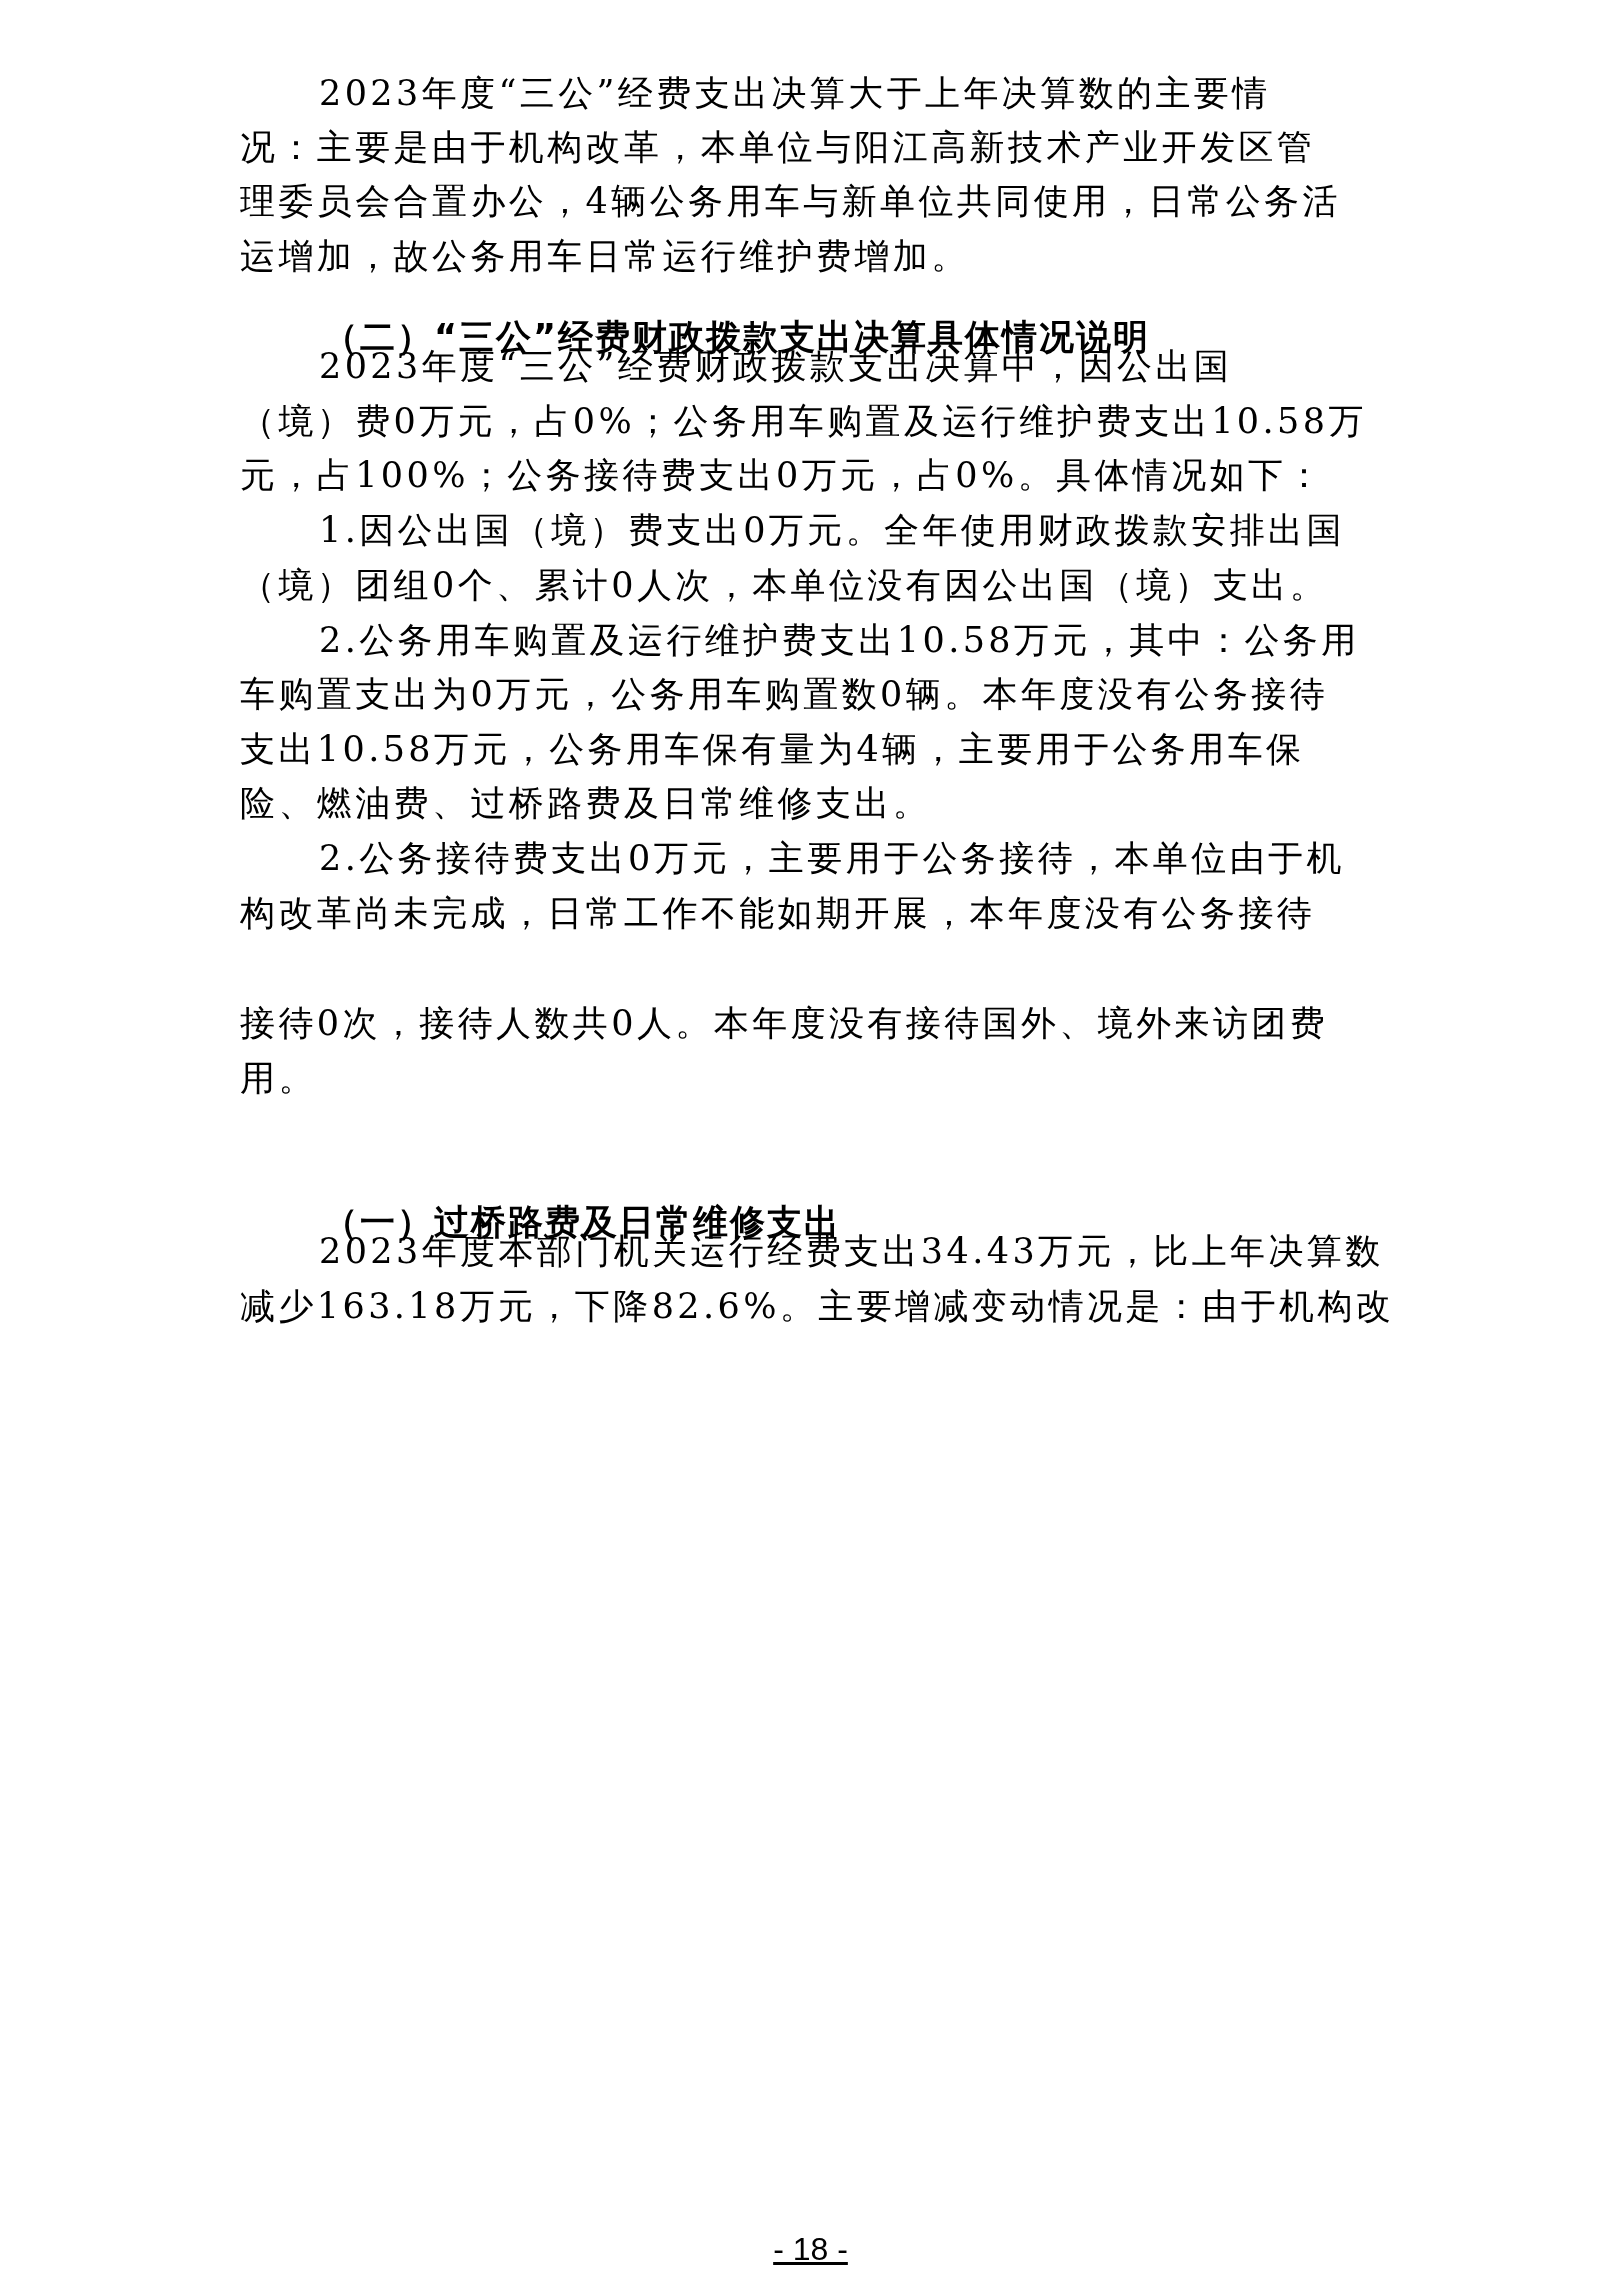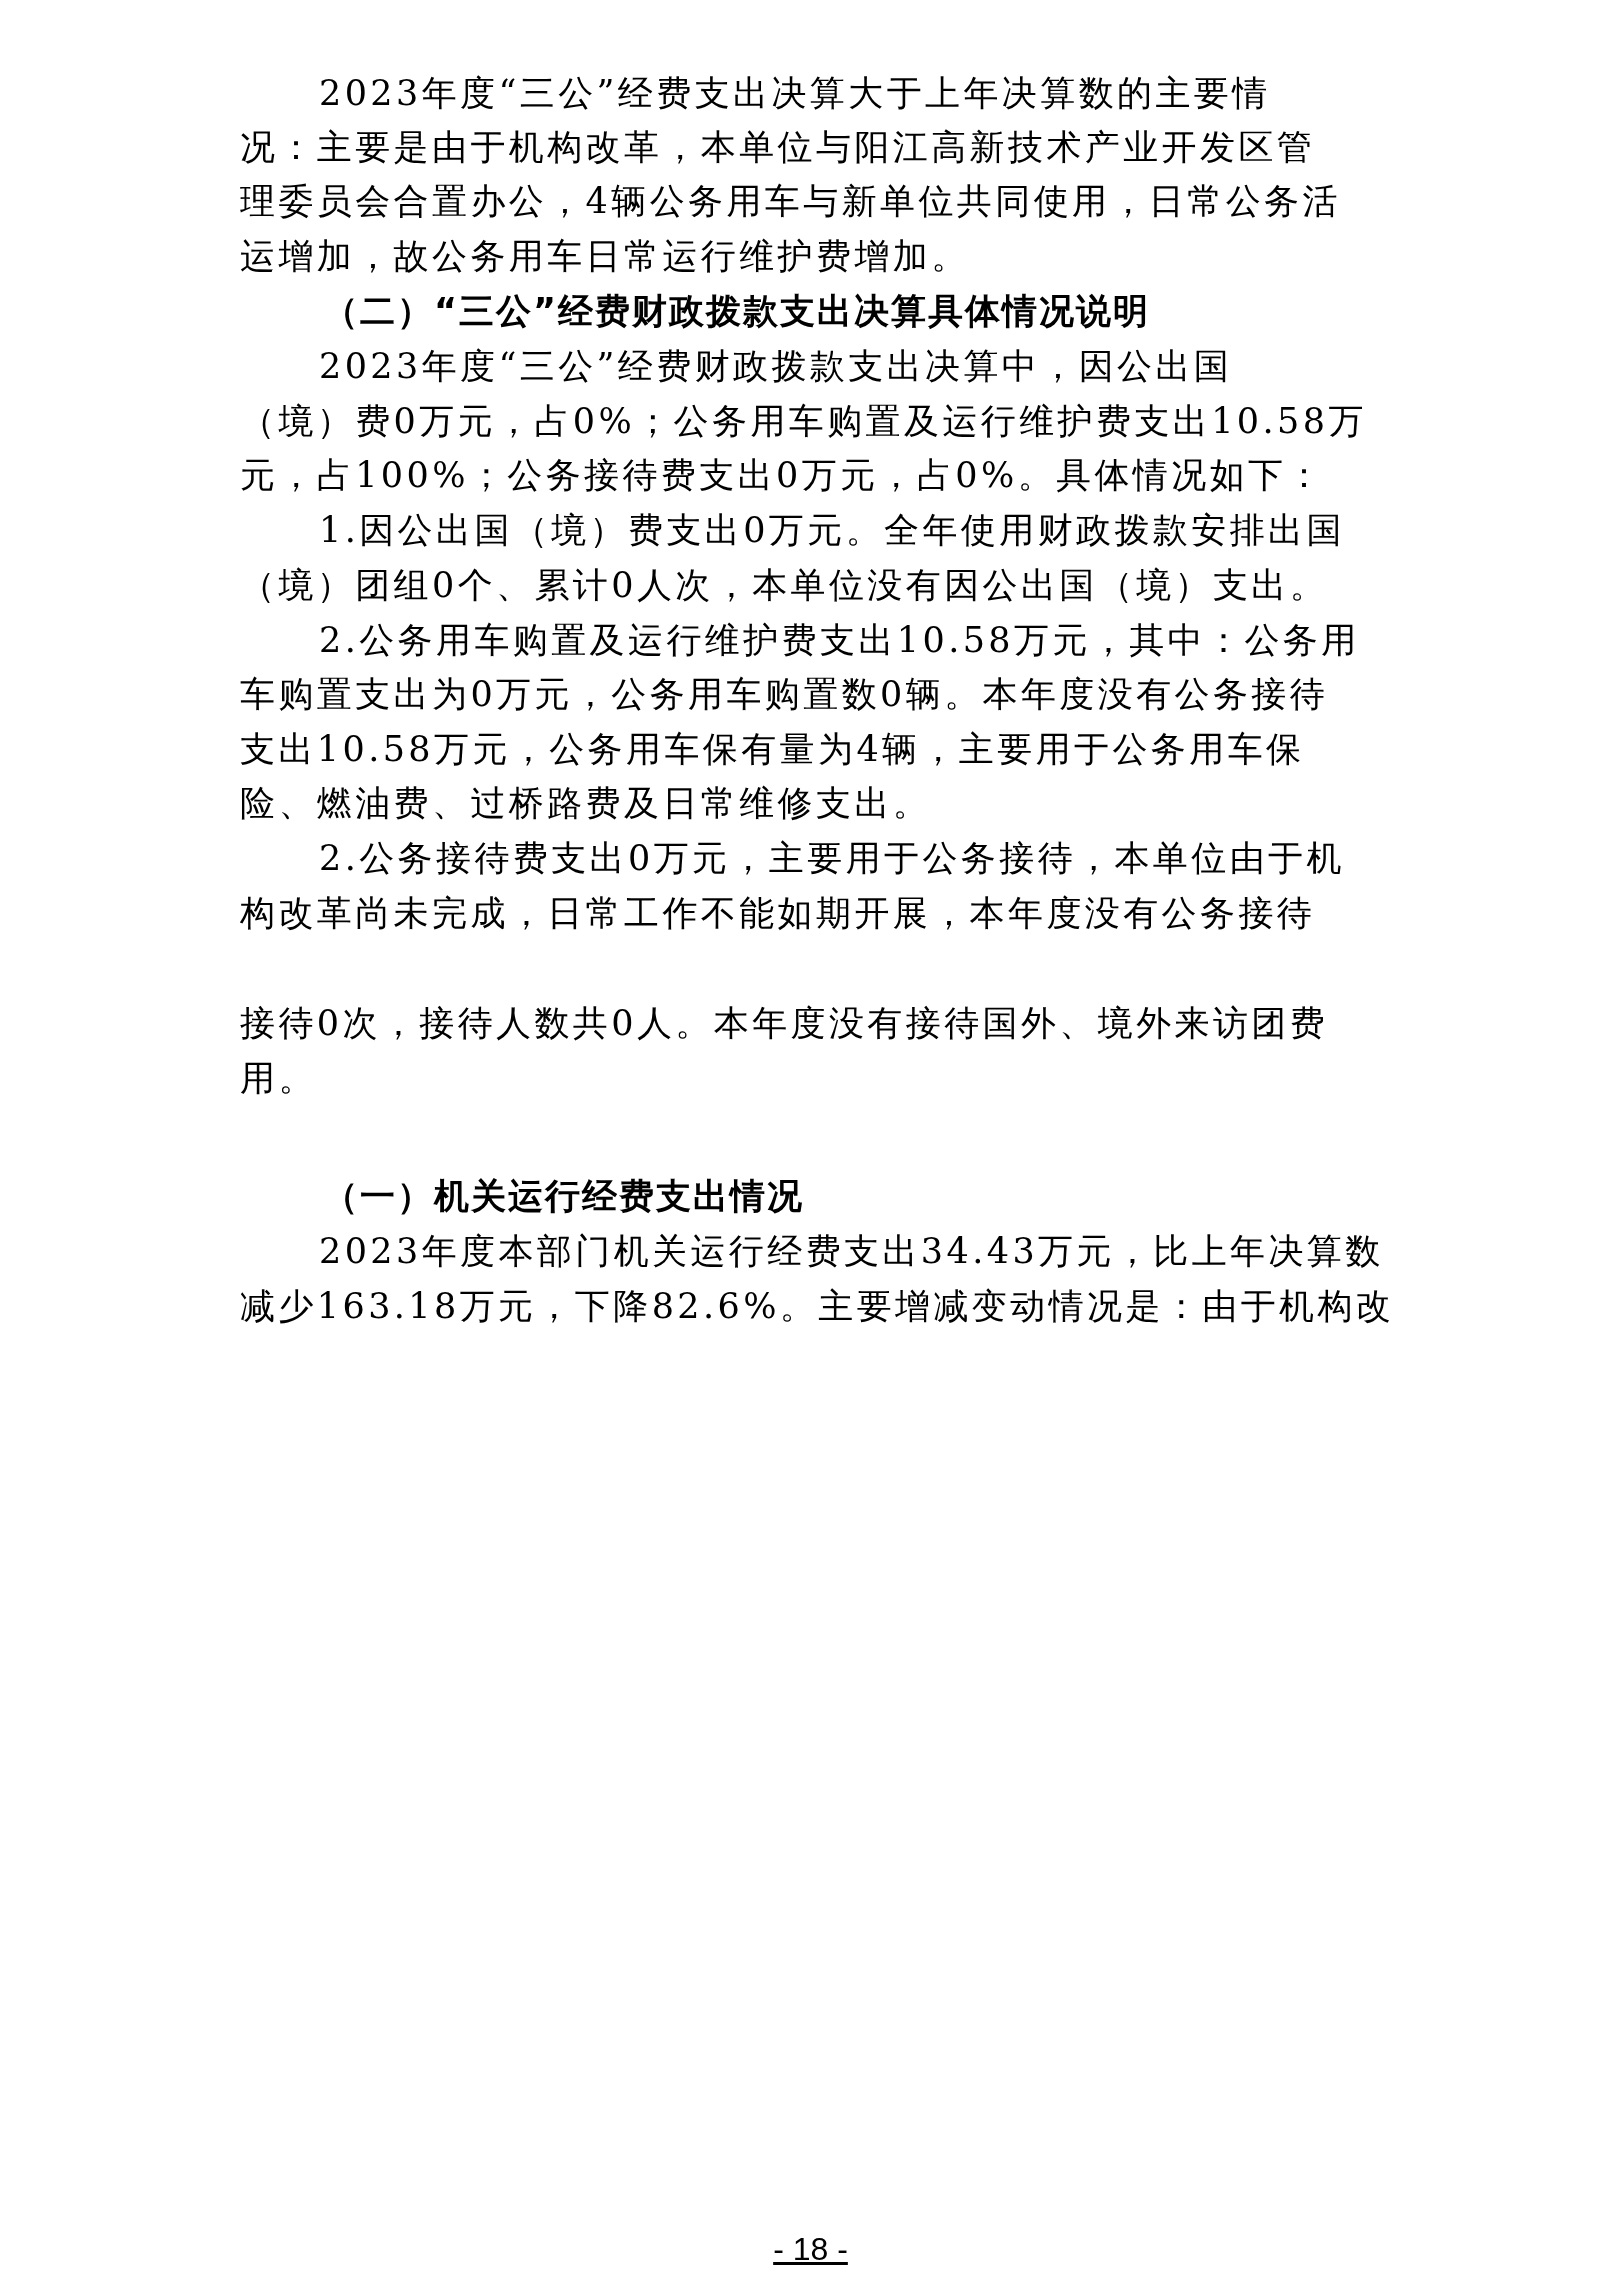--- a/index.html
+++ b/index.html
@@ -2,21 +2,21 @@
 <html><head>
 <meta charset="utf-8">
 <style>
   html, body { margin: 0; padding: 0; background: #ffffff; }
   body { width: 1621px; height: 2293px; position: relative; overflow: hidden;
          font-family: "DejaVu Serif", "Liberation Serif", serif; color: #000; }
   .page { position: absolute; left: 0; top: 0; width: 1621px; height: 2293px; }
   .line { position: absolute; left: 240px; width: 1166px; font-size: 35px; line-height: 49px;
           white-space: nowrap; letter-spacing: 3.4px; }
   .indent { left: 319px; }
-  .h-bold { font-family: "DejaVu Sans", "Liberation Sans", sans-serif; font-weight: bold; letter-spacing: 2px; }
+  .h-bold { font-family: "DejaVu Sans", "Liberation Sans", sans-serif; font-weight: bold; letter-spacing: 2px; margin-top: 26px; }
   .h-sec { font-family: "DejaVu Sans", "Liberation Sans", sans-serif; font-size: 41px; letter-spacing: 2px; }
   .pagenum { position: absolute; top: 2231px; left: 0; width: 1621px; text-align: center;
              font-family: "Liberation Sans", sans-serif; font-size: 32px; text-decoration: underline; }
 </style>
 </head>
 <body>
 
 <div class="page">
   <div class="line indent" style="top:69px">2023年度“三公”经费支出决算大于上年决算数的主要情</div>
   <div class="line" style="top:123px">况：主要是由于机构改革，本单位与阳江高新技术产业开发区管</div>
@@ -35,20 +35,20 @@
   <div class="line indent" style="top:616px">2.公务用车购置及运行维护费支出10.58万元，其中：公务用</div>
   <div class="line" style="top:670px">车购置支出为0万元，公务用车购置数0辆。本年度没有公务接待</div>
   <div class="line" style="top:725px">支出10.58万元，公务用车保有量为4辆，主要用于公务用车保</div>
   <div class="line" style="top:779px">险、燃油费、过桥路费及日常维修支出。</div>
 
   <div class="line indent" style="top:834px">2.公务接待费支出0万元，主要用于公务接待，本单位由于机</div>
   <div class="line" style="top:889px">构改革尚未完成，日常工作不能如期开展，本年度没有公务接待</div>
   <div class="line" style="top:999px">接待0次，接待人数共0人。本年度没有接待国外、境外来访团费</div>
   <div class="line" style="top:1054px">用。</div>
 
-  <div class="line h-bold" style="top:1172px;left:323px">（一）机关运行经费支出情况</div>
+  <div class="line h-bold" style="top:1172px;left:323px">（一）过桥路费及日常维修支出</div>
 
   <div class="line indent" style="top:1227px">2023年度本部门机关运行经费支出34.43万元，比上年决算数</div>
   <div class="line" style="top:1282px">减少163.18万元，下降82.6%。主要增减变动情况是：由于机构改</div>
 
   <div class="pagenum">- 18 -</div>
 </div>
 
 
 </body></html>

